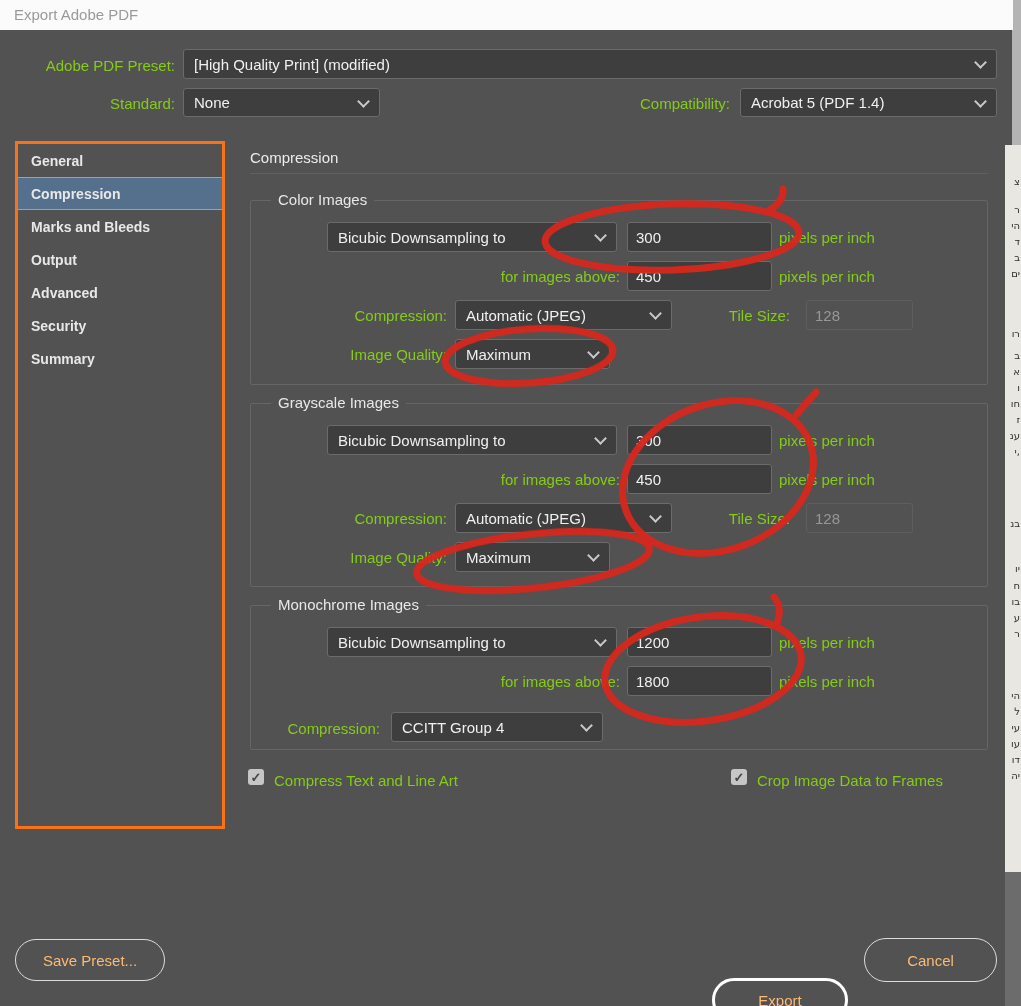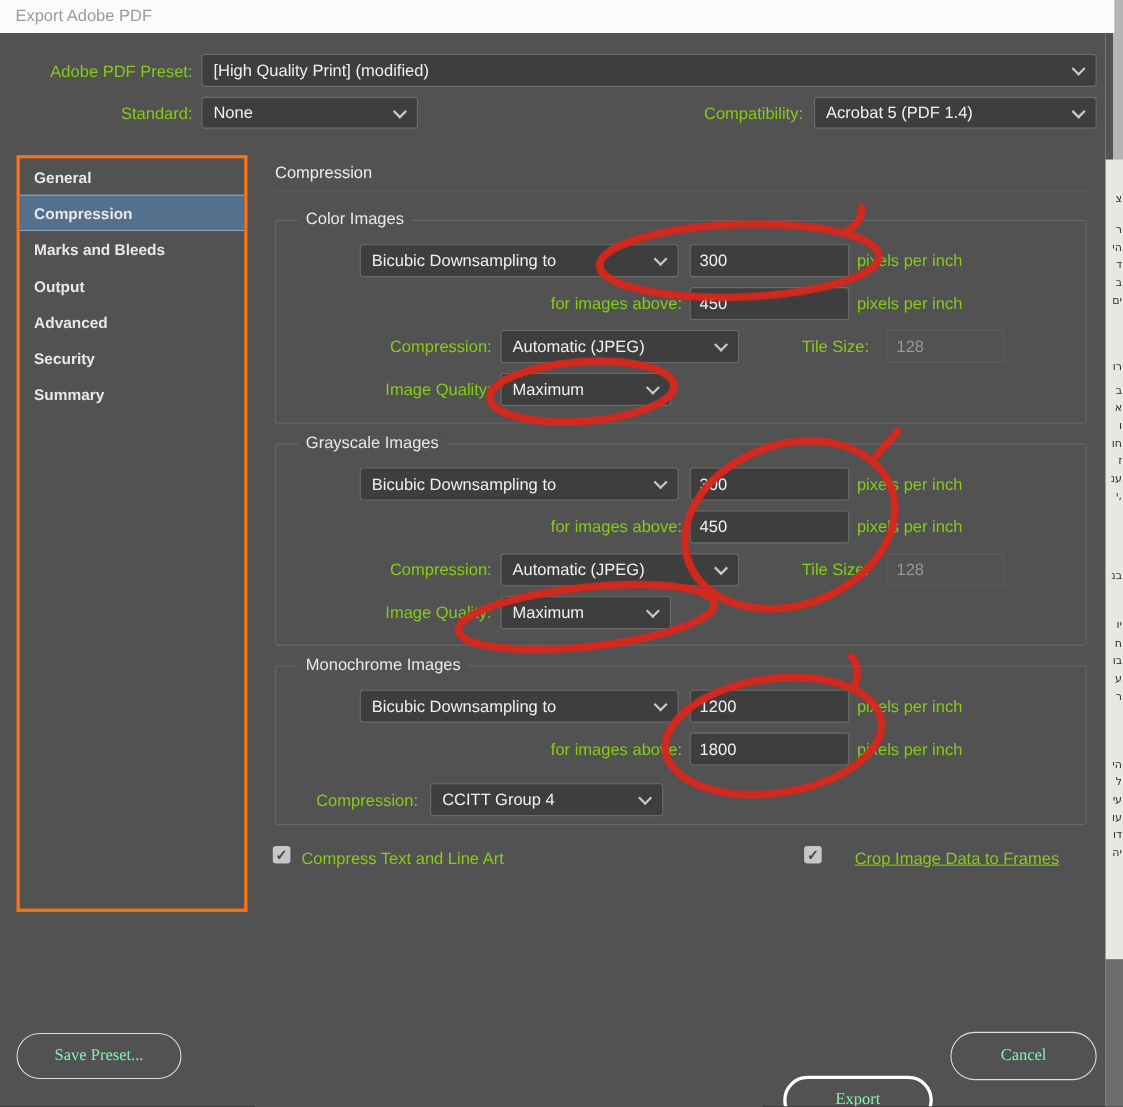--- a/index.html
+++ b/index.html
@@ -38,23 +38,23 @@
   
   .heading{position:absolute;left:250px;top:149px;font-size:15px;color:#ececec;}
   .hdiv{position:absolute;left:250px;top:173px;width:738px;height:1px;background:#606060;}
   .group{position:absolute;left:250px;width:738px;border:1px solid #666;border-radius:2px;box-sizing:border-box;}
   .legend{position:absolute;left:20px;top:-10px;padding:0 7px;background:#525252;
     font-size:15px;color:#e8e8e8;white-space:nowrap;}
   
   .cb{position:absolute;width:16px;height:16px;background:#c6c6c6;border-radius:3px;
     color:#474747;font-size:13px;font-weight:bold;display:flex;align-items:center;justify-content:center;}
   
-  .btn{position:absolute;border-radius:22px;background:transparent;color:#86efac;font-size:15px;
+  .btn{position:absolute;border-radius:22px;background:transparent;color:#fdba74;font-size:15px;
     display:flex;align-items:center;justify-content:center;box-sizing:border-box;
-    font-family:Liberation Serif, serif;cursor:default;}
+    font-family:Liberation Sans, sans-serif;cursor:default;}
   .btn.thin{border:1px solid #dcdcdc;}
   .btn.primary{border:3px solid #ffffff;margin-top:40px;}
   
   .annot-svg{position:absolute;left:0;top:0;width:1021px;height:1006px;pointer-events:none;z-index:50;}
 </style>
 </head>
 <body>
 
 <div class="screen">
 
@@ -191,21 +191,21 @@
   <div class="lbl" style="left:779px;top:673px;">pixels per inch</div>
   <div class="lbl r" style="left:245px;top:720px;width:135px;">Compression:</div>
   <div class="dd" style="left:391px;top:712px;width:212px;">
     <span>CCITT Group 4</span>
     <span class="chev"></span>
   </div>
 
   <div class="cb" style="left:248px;top:769px;">✓</div>
   <div class="lbl" style="left:274px;top:772px;">Compress Text and Line Art</div>
   <div class="cb" style="left:731px;top:769px;">✓</div>
-  <div class="lbl" style="left:777px;top:772px;text-decoration:underline;">Crop Image Data to Frames</div>
+  <div class="lbl" style="left:757px;top:772px;">Crop Image Data to Frames</div>
 
   <div class="btn thin" style="left:15px;top:939px;width:150px;height:42px;">Save Preset...</div>
   <div class="btn primary" style="left:712px;top:938px;width:136px;height:44px;">Export</div>
   <div class="btn thin" style="left:864px;top:938px;width:133px;height:44px;">Cancel</div>
 
   <svg class="annot-svg" viewBox="0 0 1021 1006">
     <g fill="none" stroke-width="7" stroke-linecap="round" opacity="0.95">
       <ellipse cx="672" cy="237" rx="127" ry="33" transform="rotate(-2 672 237)" stroke="#d7281d"></ellipse>
       <path d="M770 210 C 779 204 784 197 783 189" stroke="#d7281d"></path>
       <ellipse cx="529" cy="356" rx="84" ry="27" transform="rotate(-4 529 356)" stroke="#d7281d"></ellipse>

